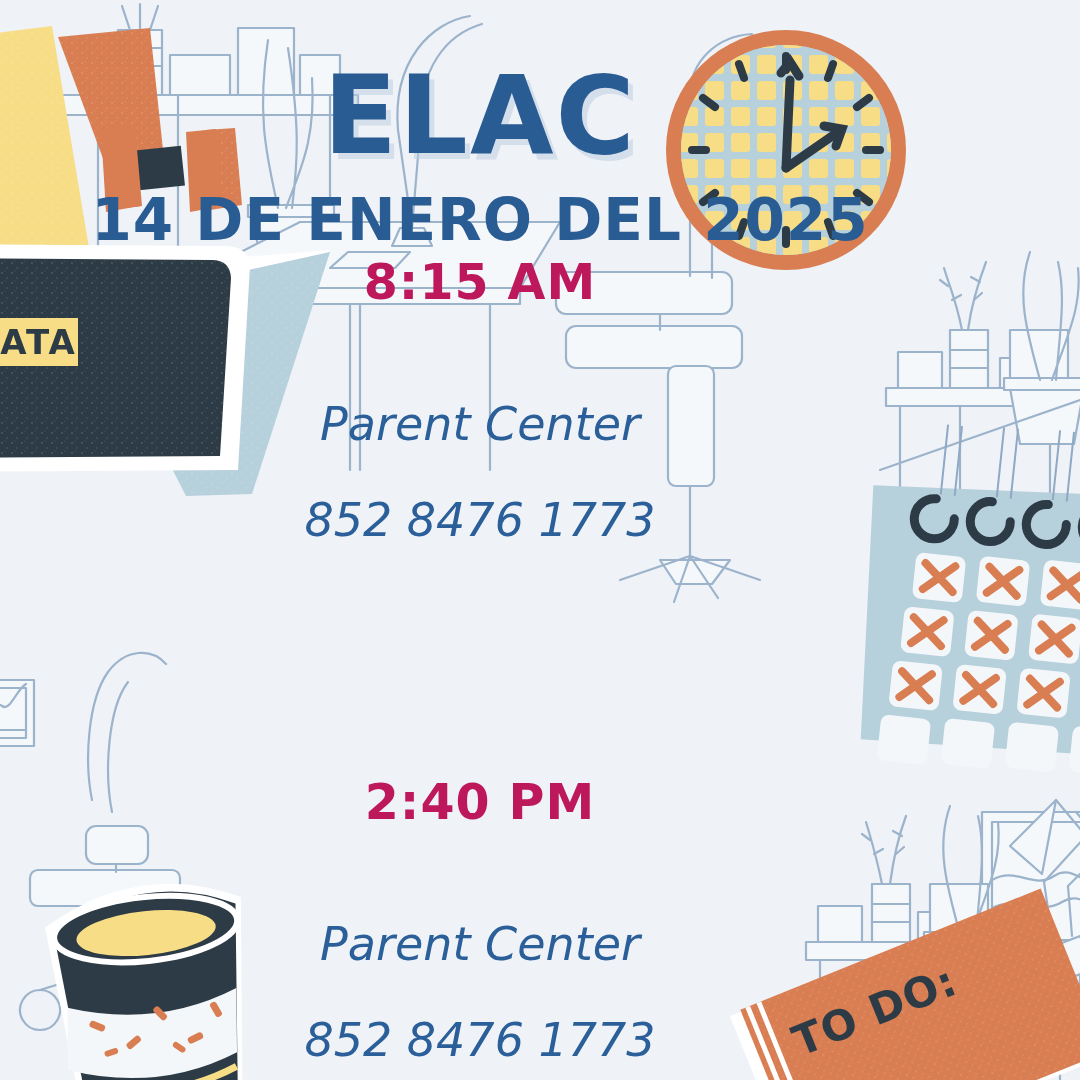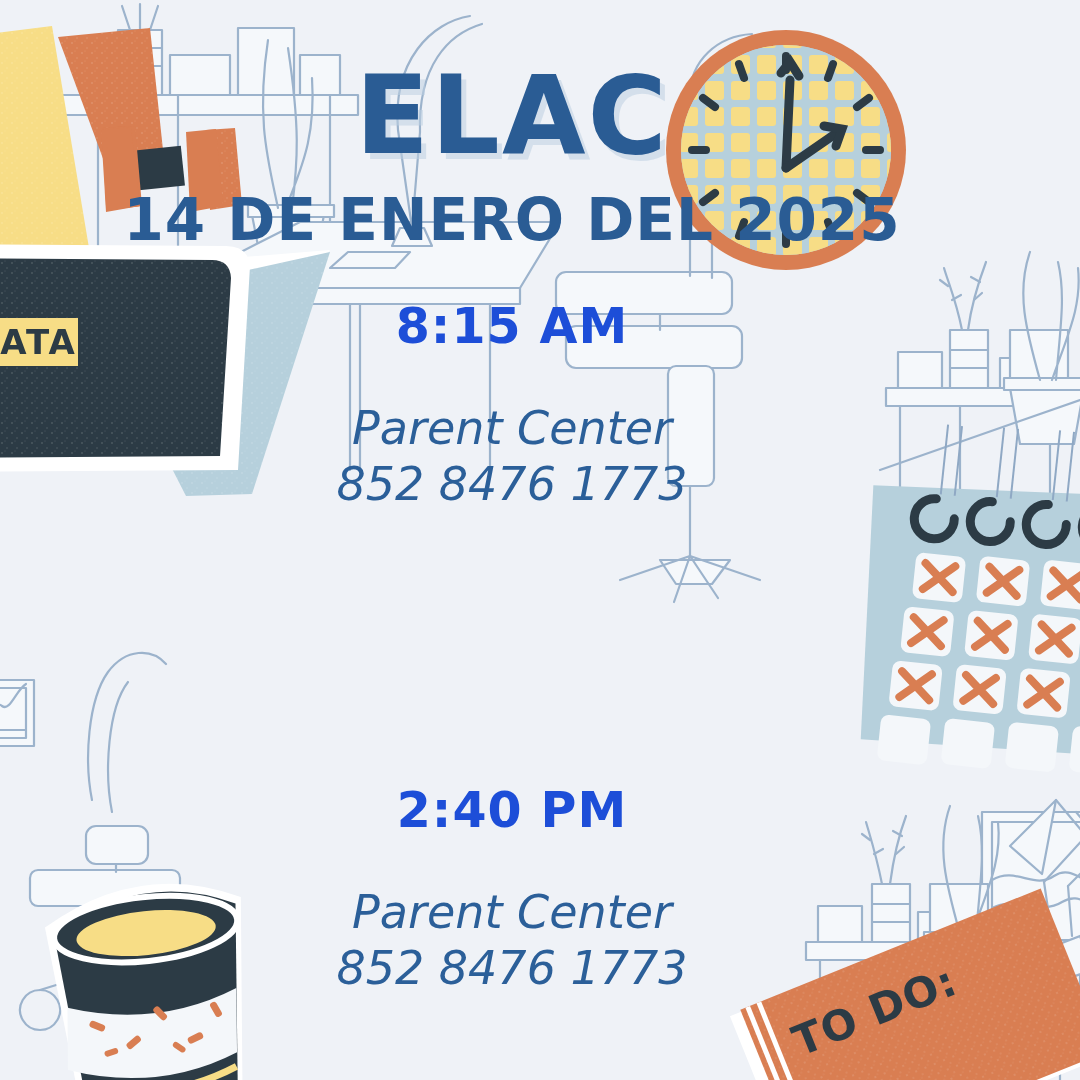--- a/index.html
+++ b/index.html
@@ -12,21 +12,21 @@
     position:relative;width:1080px;height:1080px;
     background:#eff2f7;overflow:hidden;
   }
   .layer{position:absolute;left:0;top:0;width:1080px;height:1080px;}
   .lineart{pointer-events:none;}
 
   
   .content{
     position:absolute;left:0;top:0;width:960px;height:1080px;
     display:flex;flex-direction:column;align-items:center;
-    z-index:30;pointer-events:none;padding-left:32px;
+    z-index:30;pointer-events:none;
   }
   .content > *{pointer-events:auto;}
 
   .title{
     font-family:"DejaVu Sans", sans-serif;
     font-weight:bold;
     color:#2a5c94;
     letter-spacing:2px;
     text-shadow:5px 6px 0 rgba(190,208,226,.55);
     line-height:1;
@@ -40,37 +40,36 @@
     font-weight:bold;
     color:#2a5c94;
     font-size:58px;
     letter-spacing:1px;
     text-align:center;
     line-height:1.18;
   }
   .timeline{
     font-family:"DejaVu Sans", sans-serif;
     font-weight:bold;
-    color:#1d4ed8;
+    color:#be185d;
     font-size:49px;
     letter-spacing:1px;
     text-align:center;
     line-height:1.18;
-    margin-top:44px;
   }
   .venue{
     font-family:"DejaVu Sans", sans-serif;
     color:#2b5f99;
     font-size:46px;
     font-style:italic;
     text-align:center;
     line-height:1.22;
     font-weight:400;
   }
-  .venue .ln{display:block;}
+  .venue .ln{display:block;margin-top:40px;}
 
   .sp-a{height:16px;}
   .sp-b{height:44px;}
   .sp-c{height:150px;}
   .sp-d{height:76px;}
   .sp-e{height:44px;}
 </style>
 </head>
 <body>
 

